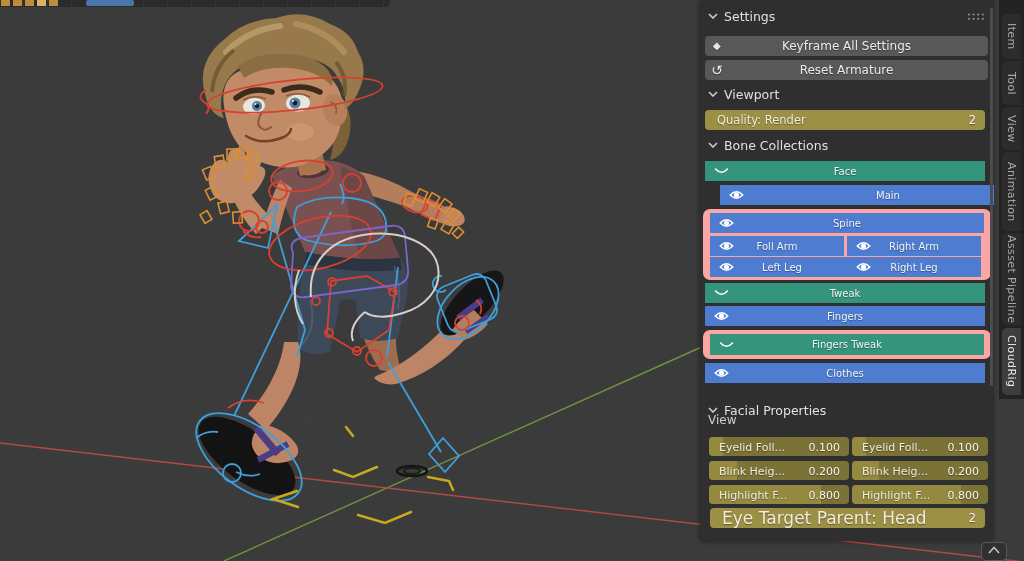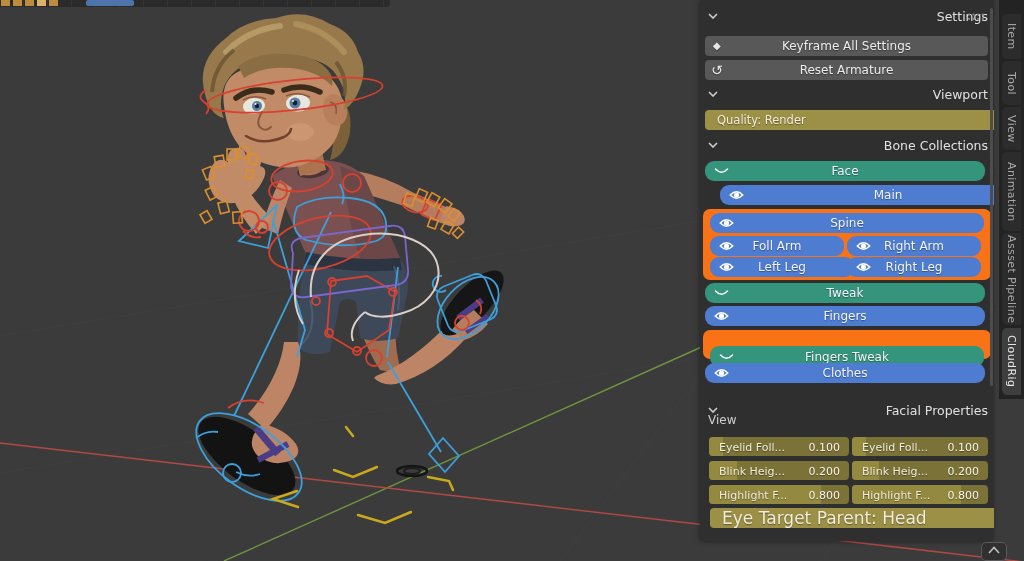--- a/index.html
+++ b/index.html
@@ -15,40 +15,40 @@
   .top-strip{position:absolute;left:0;top:0;width:390px;height:7px;background:#2b2b2b;
     background-image:repeating-linear-gradient(90deg,transparent 0 23px,rgba(255,255,255,.05) 23px 24px);
     border-radius:0 0 4px 0;z-index:3;}
   .kf{position:absolute;top:0;width:9px;height:6px;background:#bd8c3e;}
   .kf.lit{background:#d9b468;}
   .range-bar{position:absolute;top:0;left:86px;width:48px;height:6px;background:#4e74ac;border-radius:2px;}
 
   
   .panel{position:absolute;left:700px;top:0;width:294px;height:541px;background:#2f2f2f;
          border-radius:0 0 5px 5px;z-index:2;overflow:hidden;box-shadow:-1px 1px 4px rgba(0,0,0,.35);}
-  .panel .row{position:absolute;left:5px;width:283px;justify-content:space-between;}
+  .panel .row{position:absolute;left:5px;width:283px;}
   .hdr{display:flex;align-items:center;gap:6px;height:20px;color:#e0e0e0;font-size:12.5px;cursor:default;}
   .hdr .chev{flex:0 0 auto;margin-left:3px;}
   .dots{position:absolute;right:9px;top:12px;}
   .gbtn{position:absolute;left:5px;width:283px;height:20px;background:#585858;border:none;border-radius:4px;
         color:#ececec;font-size:12px;font-family:inherit;text-shadow:0 1px 1px rgba(0,0,0,.4);cursor:default;}
   .gbtn .lead-ic{position:absolute;left:8px;top:50%;transform:translateY(-50%);color:#e6e6e6;line-height:1;}
   .slider{position:absolute;height:20px;border-radius:4px;overflow:hidden;background:#7b7238;cursor:default;}
-  .slider.full{background:#9c9046;padding-left:26px;}
+  .slider.full{background:#9c9046;}
   .slider .fillbar{position:absolute;left:0;top:0;bottom:0;background:#93893f;}
   .slider .s-label{position:absolute;left:12px;top:50%;transform:translateY(-50%);
         color:#f2eddb;font-size:11px;text-shadow:0 1px 1px rgba(0,0,0,.4);white-space:nowrap;}
   .slider .s-value{position:absolute;right:9px;top:50%;transform:translateY(-50%);
         color:#fbf7ea;font-size:11px;text-shadow:0 1px 1px rgba(0,0,0,.4);}
-  .bc{position:absolute;height:20px;border:none;border-radius:9px;color:#f5f5f5;font-size:12px;
+  .bc{position:absolute;height:20px;border:none;border-radius:0;color:#f5f5f5;font-size:10px;
       font-family:inherit;text-shadow:0 1px 1px rgba(0,0,0,.35);cursor:default;}
   .bc .eye{position:absolute;left:9px;top:50%;transform:translateY(-50%);line-height:0;}
   .bc.blue{background:#4d7cd1;}
   .bc.teal{background:#34947c;}
-  .bc-group{position:absolute;left:3px;width:288px;background:#f97316;border-radius:7px;}
+  .bc-group{position:absolute;left:3px;width:288px;background:#fca5a5;border-radius:7px;}
   .plabel{position:absolute;left:8px;color:#cfcfcf;font-size:12px;height:14px;}
   .scroll-thumb{position:absolute;right:1px;top:8px;width:3px;height:378px;background:#4d4d4d;border-radius:2px;}
 
   
   .tab-strip{position:absolute;left:999px;top:0;width:25px;height:399px;background:#232323;z-index:2;}
   .vtab{position:absolute;left:3px;width:19px;background:#2c2c2c;color:#a8a8a8;border-radius:5px 0 0 5px;
         writing-mode:vertical-rl;text-orientation:mixed;font-size:11px;letter-spacing:.4px;
         display:flex;align-items:center;justify-content:center;cursor:default;}
   .vtab.active{background:#3e3e3e;color:#e6e6e6;}
 
@@ -368,21 +368,21 @@
     <button class="bc teal" style="top:283px;left:5px;width:280px">
       <span class="eye">
           <svg width="15" height="11" viewBox="0 0 15 11">
             <path d="M1.5,3.5 Q7.5,10 13.5,3.5" fill="none" stroke="#ffffff" stroke-width="1.5" stroke-linecap="round"></path>
           </svg>
         </span>
       <span>Tweak</span>
     </button>
 
     <div class="bc-group" style="top:330px;height:29px">
-      <button class="bc teal" style="top:16px;left:7px;width:274px;height:21px">
+      <button class="bc teal" style="top:4px;left:7px;width:274px;height:21px">
         <span class="eye">
             <svg width="15" height="11" viewBox="0 0 15 11">
               <path d="M1.5,3.5 Q7.5,10 13.5,3.5" fill="none" stroke="#ffffff" stroke-width="1.5" stroke-linecap="round"></path>
             </svg>
           </span>
         <span>Fingers Tweak</span>
       </button>
     </div>
 
     <button class="bc blue" style="top:363px;left:5px;width:280px">

